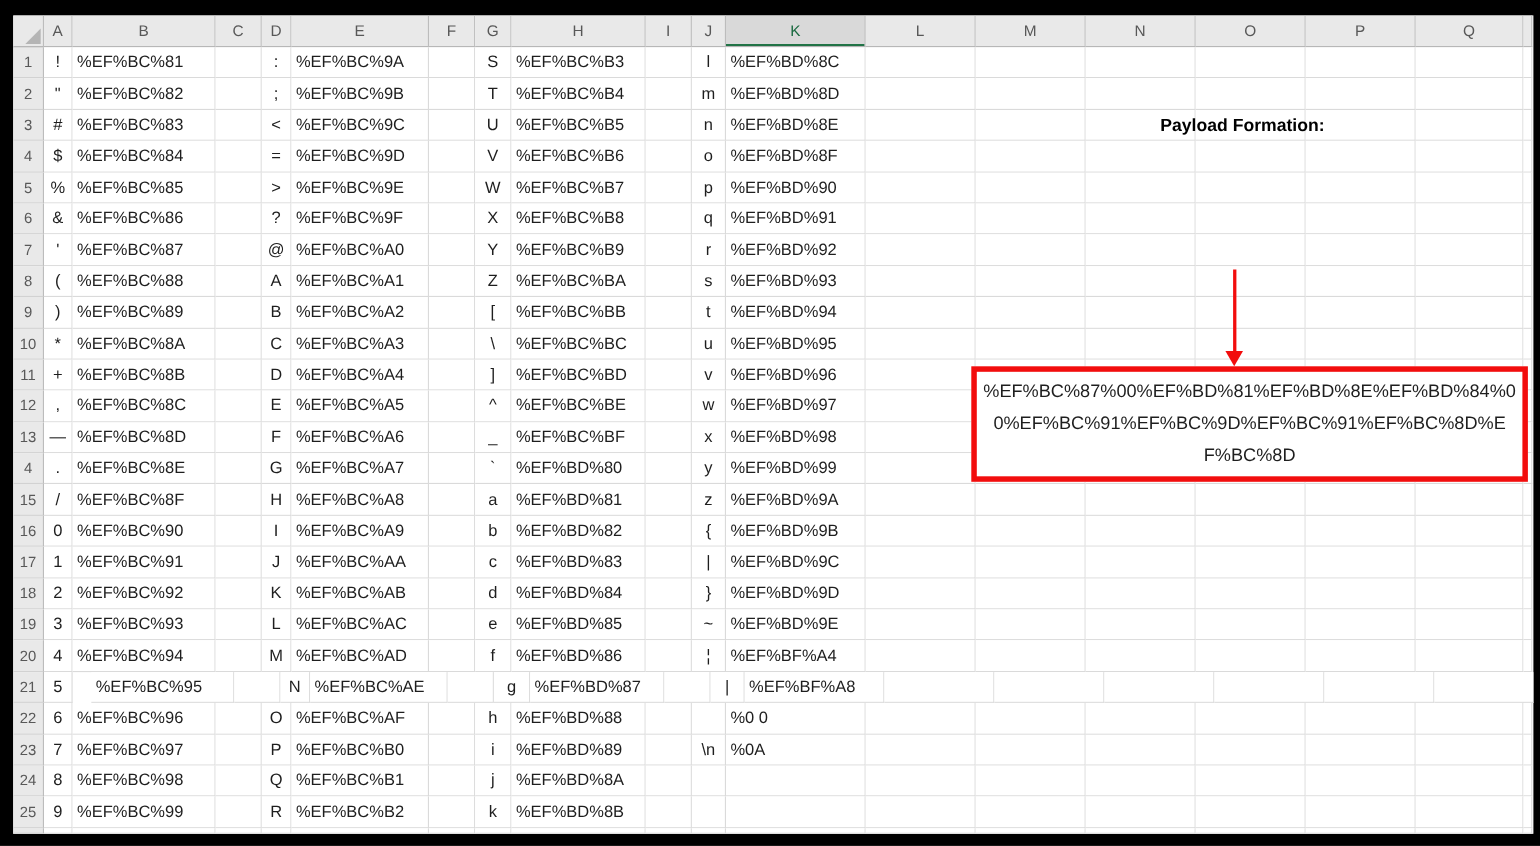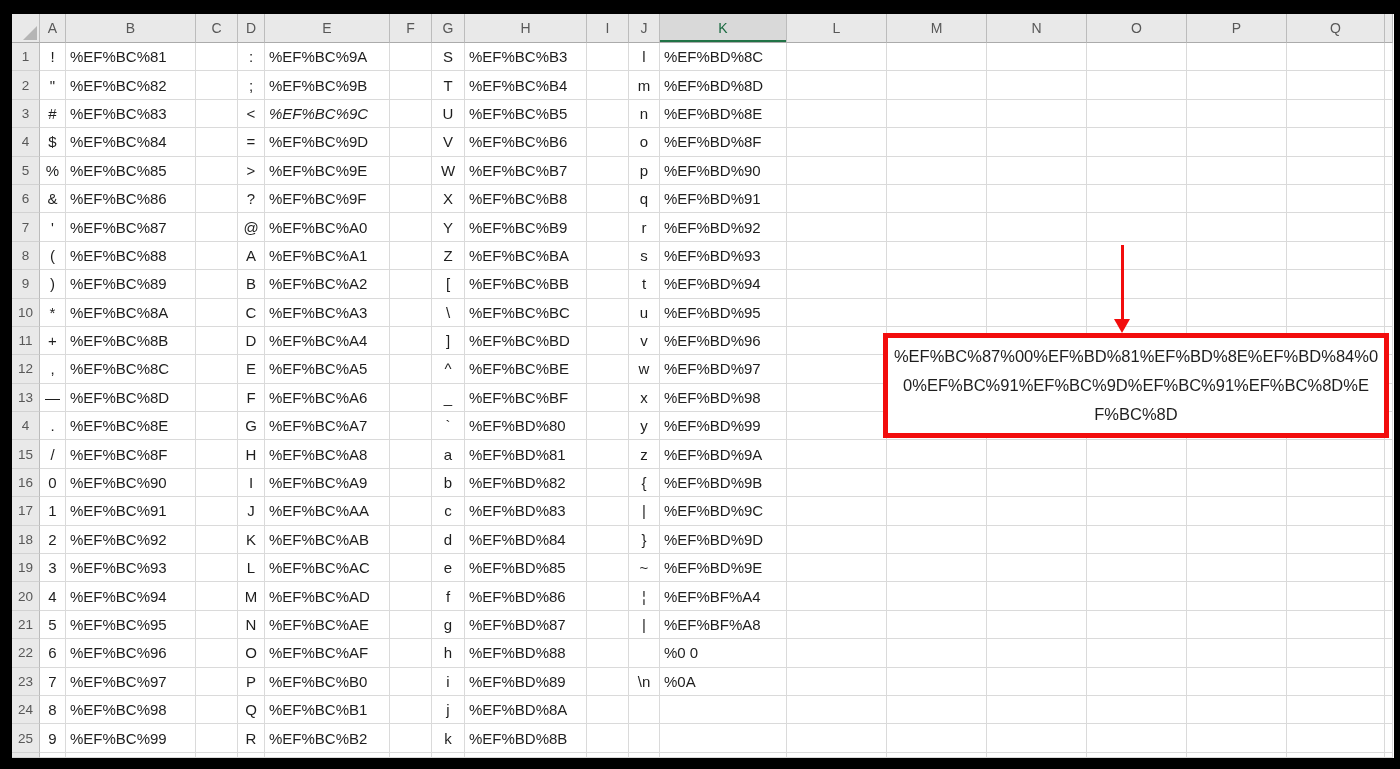--- a/index.html
+++ b/index.html
@@ -117,21 +117,21 @@
           <div class="cell" style="width: 100px;"></div>
           <div class="cell" style="width: 98px;"></div>
           <div class="cell" style="width: 8px;"></div>
         </div>
         <div class="drow">
           <div class="ncell" style="width: 28px;">3</div>
           <div class="cell sym" style="width: 26px;">#</div>
           <div class="cell val" style="width: 130px;">%EF%BC%83</div>
           <div class="cell" style="width: 42px;"></div>
           <div class="cell sym" style="width: 27px;">&lt;</div>
-          <div class="cell val" style="width: 125px; font-style: italic;">%EF%BC%9C</div>
+          <div class="cell val" style="width: 125px;">%EF%BC%9C</div>
           <div class="cell" style="width: 42px;"></div>
           <div class="cell sym" style="width: 33px;">U</div>
           <div class="cell val" style="width: 122px;">%EF%BC%B5</div>
           <div class="cell" style="width: 42px;"></div>
           <div class="cell sym" style="width: 31px;">n</div>
           <div class="cell val" style="width: 127px;">%EF%BD%8E</div>
           <div class="cell" style="width: 100px;"></div>
           <div class="cell" style="width: 100px;"></div>
           <div class="cell" style="width: 100px;"></div>
           <div class="cell" style="width: 100px;"></div>
@@ -492,21 +492,21 @@
           <div class="cell" style="width: 100px;"></div>
           <div class="cell" style="width: 100px;"></div>
           <div class="cell" style="width: 100px;"></div>
           <div class="cell" style="width: 100px;"></div>
           <div class="cell" style="width: 98px;"></div>
           <div class="cell" style="width: 8px;"></div>
         </div>
         <div class="drow">
           <div class="ncell" style="width: 28px;">21</div>
           <div class="cell sym" style="width: 26px;">5</div>
-          <div class="cell val" style="width: 130px;">%EF%BC%95</div>
+          <div class="cell val" style="width: 130px; margin-left: 17px;">%EF%BC%95</div>
           <div class="cell" style="width: 42px;"></div>
           <div class="cell sym" style="width: 27px;">N</div>
           <div class="cell val" style="width: 125px;">%EF%BC%AE</div>
           <div class="cell" style="width: 42px;"></div>
           <div class="cell sym" style="width: 33px;">g</div>
           <div class="cell val" style="width: 122px;">%EF%BD%87</div>
           <div class="cell" style="width: 42px;"></div>
           <div class="cell sym" style="width: 31px;">|</div>
           <div class="cell val" style="width: 127px;">%EF%BF%A8</div>
           <div class="cell" style="width: 100px;"></div>
@@ -618,20 +618,21 @@
           <div class="cell" style="width: 100px;"></div>
           <div class="cell" style="width: 100px;"></div>
           <div class="cell" style="width: 100px;"></div>
           <div class="cell" style="width: 100px;"></div>
           <div class="cell" style="width: 98px;"></div>
           <div class="cell" style="width: 8px;"></div>
         </div>
       </div>
 
     <div class="anno">
+      <div class="payload-title">Payload Formation:</div>
 
 
       <div class="arrow-stem"></div>
       <div class="arrow-head"></div>
 
       <div class="box2">
         <span class="txt">%EF%BC%87%00%EF%BD%81%EF%BD%8E%EF%BD%84%00%EF%BC%91%EF%BC%9D%EF%BC%91%EF%BC%8D%EF%BC%8D</span>
       </div>
     </div>
   </div>

